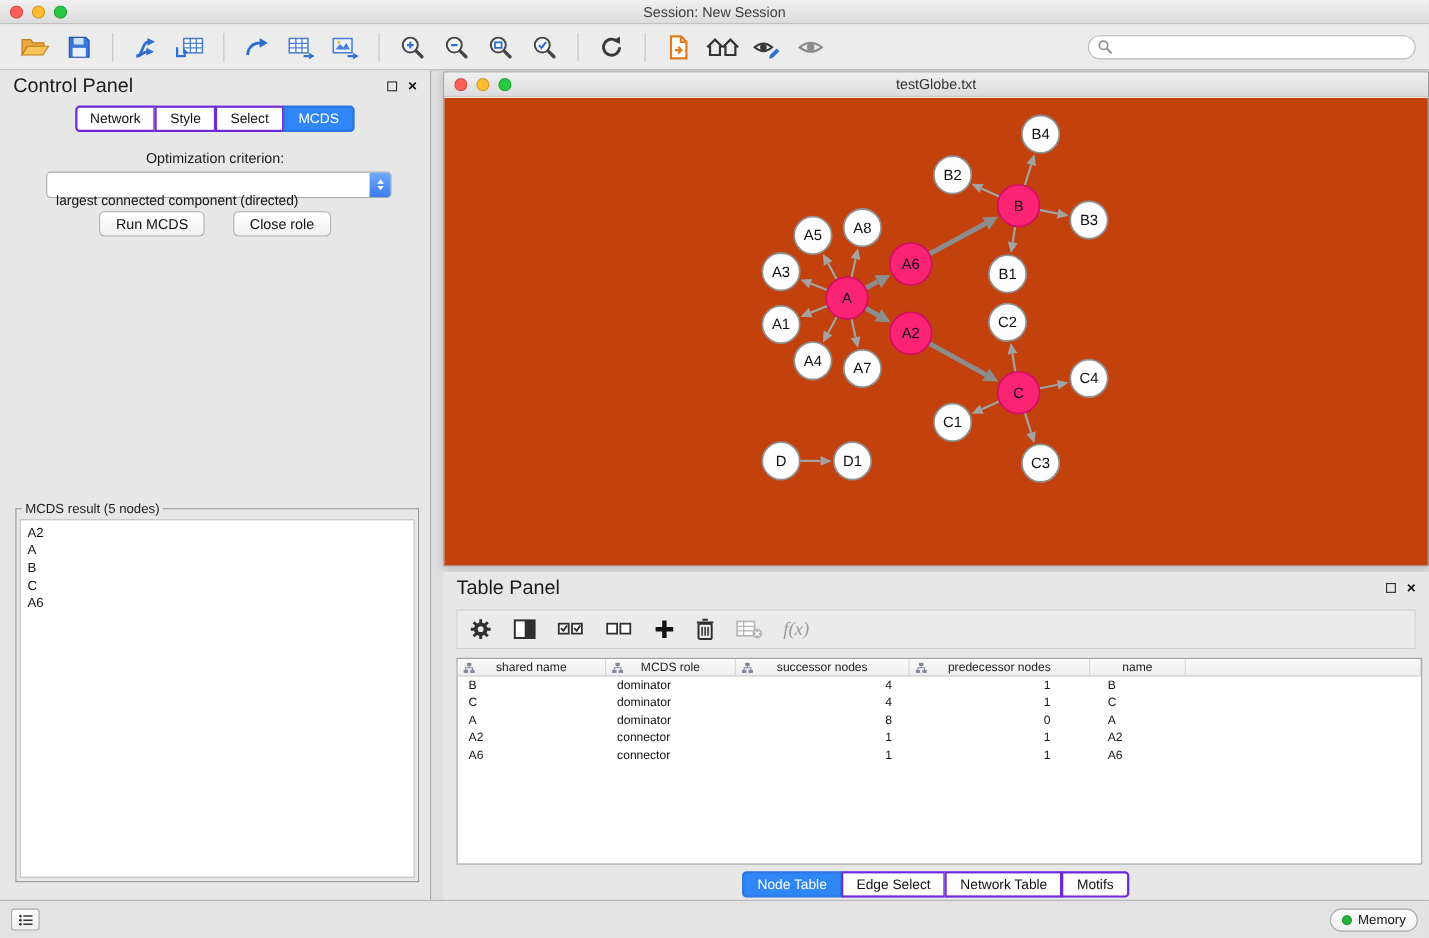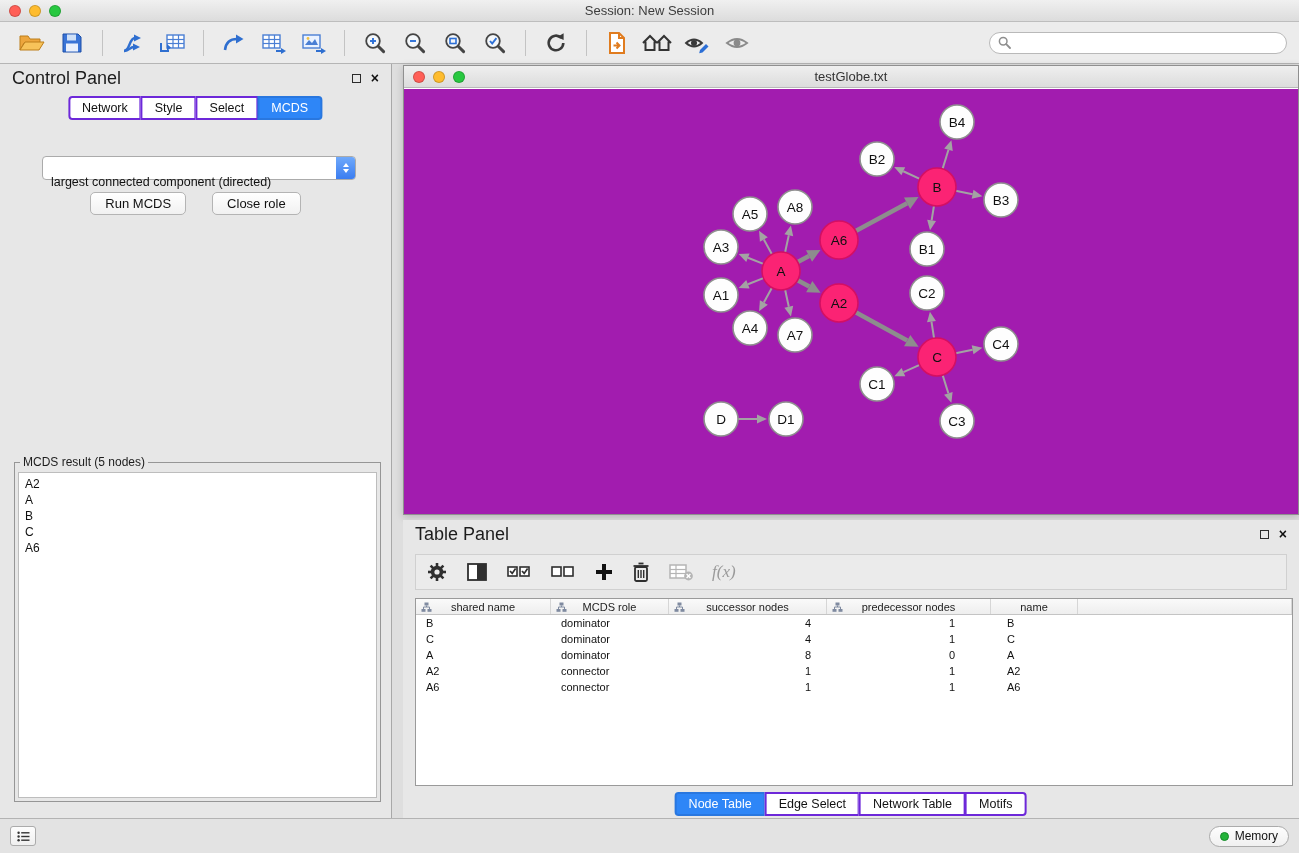--- a/index.html
+++ b/index.html
@@ -59,21 +59,21 @@
   .result-list { width:100%; height:100%; background:#fff; border:1px solid #bdbdbd;
     padding:3px 6px; overflow:hidden; }
   .result-item { font-size:12px; color:#111; line-height:16px; }
 
   
   #network-window { position:absolute; left:403px; top:65px; width:896px; height:450px;
     background:#fff; border:1px solid #8f8f8f; box-shadow:0 2px 8px rgba(0,0,0,.18); }
   .nw-titlebar { position:relative; height:22px; background:linear-gradient(#efefef,#dcdcdc);
     border-bottom:1px solid #b8b8b8; display:flex; align-items:center; }
   .nw-title { position:absolute; left:0; right:0; text-align:center; font-size:13px; color:#333; }
-  .nw-content { position:absolute; top:23px; left:0; right:0; bottom:0; background:#a21caf;padding-left:11px; }
+  .nw-content { position:absolute; top:23px; left:0; right:0; bottom:0; background:#c2410c; }
   .node-label { font-family:"Liberation Sans", sans-serif; font-size:13.5px; fill:#101010; }
 
   
   #table-panel { position:absolute; left:403px; top:520px; width:896px; height:298px; background:#e7e7e7; }
   .tp-toolbar { position:absolute; top:34px; left:12px; right:12px; height:36px; background:#ebebeb;
     border:1px solid #d0d0d0; display:flex; align-items:center; padding:0 10px; gap:18px; }
   .tpi { border:none; background:transparent; display:flex; align-items:center; justify-content:center;
     cursor:pointer; height:30px; }
   .fx-label { font-family:"Liberation Serif", serif; font-style:italic; font-size:17px; color:#9a9a9a; }
   .tp-table { position:absolute; top:78px; left:12px; right:6px; height:188px; background:#fff;
@@ -259,20 +259,21 @@
         <span class="mini-box"></span>
         <span class="mini-x">×</span>
       </span>
     </div>
     <div class="cp-tabs">
       <div class="seg-tab">Network</div>
       <div class="seg-tab">Style</div>
       <div class="seg-tab">Select</div>
       <div class="seg-tab active">MCDS</div>
     </div>
+    <div class="opt-label">Optimization criterion:</div>
     <div class="dropdown">
       <span class="dd-value">largest connected component (directed)</span>
       <span class="dd-cap">
           <span class="up"></span>
           <span class="down"></span>
         </span>
     </div>
     <div class="cp-buttons">
       <button class="mac-btn">Run MCDS</button>
       <button class="mac-btn">Close role</button>

